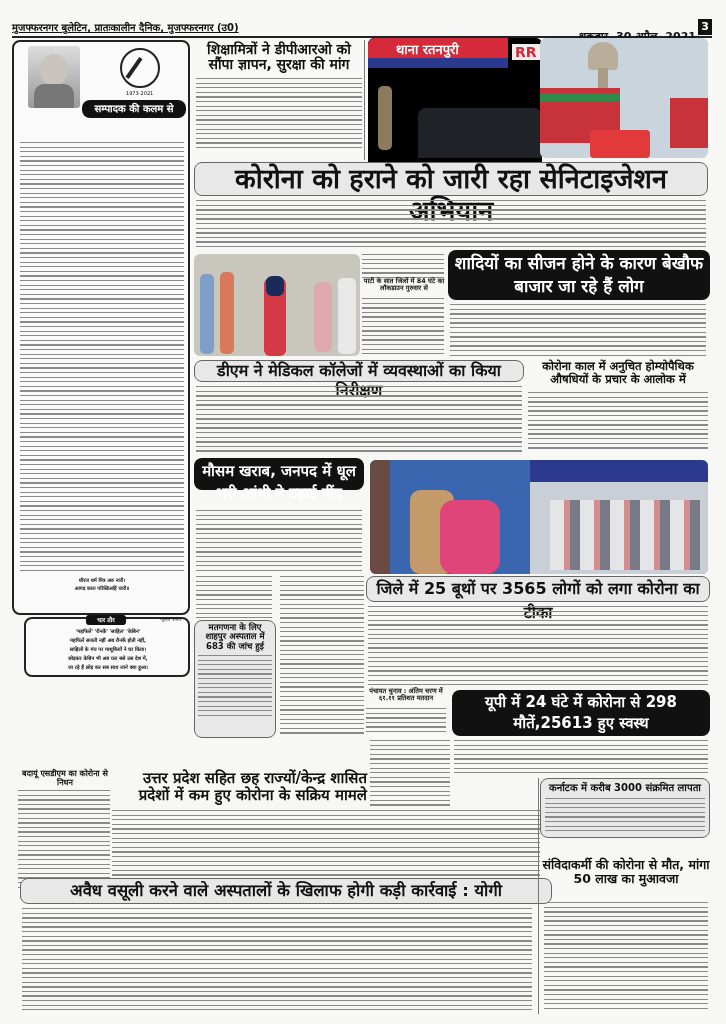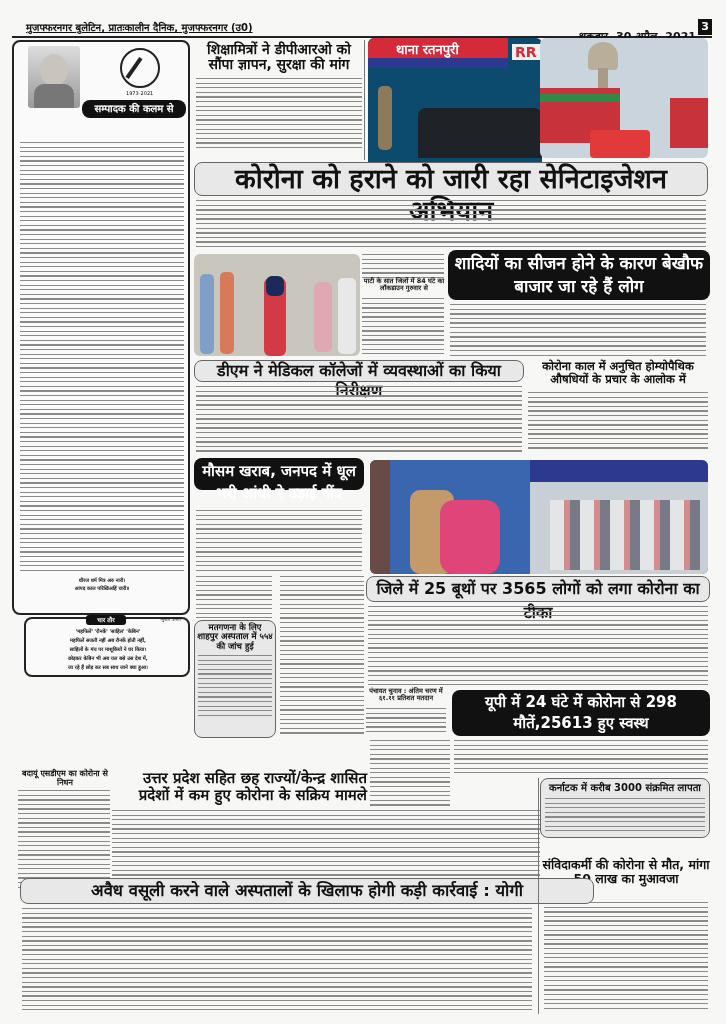--- a/index.html
+++ b/index.html
@@ -1,21 +1,21 @@
 <!DOCTYPE html>
 <html><head>
 <meta charset="utf-8">
 <style>
   * { box-sizing: border-box; margin: 0; padding: 0; }
   html, body { width: 726px; height: 1024px; background: #f7f7f5; overflow: hidden; }
   body { font-family: "DejaVu Sans", sans-serif; color: #111; position: relative; }
 
   .abs { position: absolute; }
   .masthead { top: 20px; left: 12px; right: 14px; height: 18px; border-bottom: 2px solid #222; }
-  .mast-left { left: 12px; top: 20px; font-size: 10px; font-weight: bold; text-decoration: underline; margin-left: 14px; }
+  .mast-left { left: 12px; top: 20px; font-size: 10px; font-weight: bold; text-decoration: underline; }
   .mast-right { right: 30px; top: 20px; font-size: 11px; font-weight: bold; margin-top: 8px; }
   .page-no { right: 14px; top: 19px; width: 14px; height: 16px; background: #111; color: #fff; font-size: 11px; font-weight: bold; text-align: center; line-height: 16px; }
 
   .box { border: 2px solid #222; border-radius: 8px; background: #fafafa; }
   .col-txt { overflow: hidden;
          background-image: repeating-linear-gradient(to bottom, #8a8a8a 0px, #8a8a8a 1.3px, transparent 1.3px, transparent 4.6px); }
   .head { font-weight: bold; text-align: center; line-height: 1.1; }
   .pill-dark { background: #111; color: #fff; border-radius: 8px; }
   .pill-grey { background: #e8e8e8; border: 1.5px solid #666; border-radius: 8px; }
   .photo { border-radius: 6px; overflow: hidden; }
@@ -52,21 +52,21 @@
   <div class="abs head" style="left:2px;top:37px;width:160px;font-size:5px;">छोड़कर केबिन भी अब चल बसे उस देश में,</div>
   <div class="abs head" style="left:2px;top:46px;width:160px;font-size:5px;">जा रहे हैं छोड़ कर सब साथ जाने क्या हुआ।</div>
 </div>
 
 <div class="abs head" style="left:20px;top:770px;width:90px;font-size:8px;">बदायूं एसडीएम का कोरोना से निधन</div>
 <div class="abs col-txt" style="left:18px;top:790px;width:92px;height:100px;"></div>
 
 <div class="abs head" style="left:194px;top:42px;width:170px;font-size:14px;">शिक्षामित्रों ने डीपीआरओ को सौंपा ज्ञापन, सुरक्षा की मांग</div>
 <div class="abs col-txt" style="left:196px;top:78px;width:166px;height:70px;"></div>
 
-<div class="abs photo" style="left:368px;top:38px;width:174px;height:140px;background:#0c4a6e;">
+<div class="abs photo" style="left:368px;top:38px;width:174px;height:140px;background:#000000;">
   <div style="position:absolute;left:0;top:0;width:140px;height:30px;background:#d42a3a;"></div>
   <div style="position:absolute;left:0;top:20px;width:140px;height:10px;background:#2b3a8f;"></div>
   <div style="position:absolute;left:28px;top:2px;color:#fff;font-weight:bold;font-size:13px;">थाना रतनपुरी</div>
   <div style="position:absolute;left:144px;top:6px;color:#d42a3a;font-weight:bold;font-size:14px;background:#eee;padding:0 3px;">RR</div>
   <div style="position:absolute;left:50px;top:70px;width:124px;height:50px;background:#1f2226;border-radius:8px 8px 0 0;"></div>
   <div style="position:absolute;left:10px;top:48px;width:14px;height:64px;background:#8c7a5a;border-radius:5px;"></div>
 </div>
 <div class="abs photo" style="left:540px;top:38px;width:168px;height:120px;background:#c9d4dc;">
   <div style="position:absolute;left:48px;top:4px;width:30px;height:28px;background:#b8ae9a;border-radius:50% 50% 4px 4px;"></div>
   <div style="position:absolute;left:58px;top:30px;width:10px;height:40px;background:#a89c86;"></div>
@@ -111,21 +111,21 @@
   <div style="position:absolute;left:160px;top:0;width:178px;height:114px;background:#c9cfd6;"></div>
   <div style="position:absolute;left:160px;top:0;width:178px;height:22px;background:#2b3a8f;"></div>
   <div style="position:absolute;left:180px;top:40px;width:150px;height:70px;background:repeating-linear-gradient(90deg,#eee 0 14px,#d87070 14px 20px,#556 20px 30px);opacity:.7;"></div>
 </div>
 
 <div class="abs pill-grey head" style="left:366px;top:576px;width:344px;height:26px;font-size:16px;line-height:24px;">जिले में 25 बूथों पर 3565 लोगों को लगा कोरोना का टीका</div>
 <div class="abs col-txt" style="left:368px;top:606px;width:340px;height:80px;"></div>
 
 <div class="abs col-txt" style="left:196px;top:576px;width:76px;height:42px;"></div>
 <div class="abs pill-grey" style="left:194px;top:620px;width:82px;height:118px;">
-  <div class="head" style="font-size:8.5px;padding:2px 2px;">मतगणना के लिए शाहपुर अस्पताल में ५५४ की जांच हुई</div>
+  <div class="head" style="font-size:8.5px;padding:2px 2px;">मतगणना के लिए शाहपुर अस्पताल में 683 की जांच हुई</div>
   <div class="col-txt" style="margin:2px 3px;height:64px;"></div>
 </div>
 <div class="abs col-txt" style="left:280px;top:576px;width:84px;height:160px;"></div>
 
 <div class="abs head" style="left:366px;top:688px;width:80px;font-size:6.5px;">पंचायत चुनाव : अंतिम चरण में ६१.११ प्रतिशत मतदान</div>
 <div class="abs col-txt" style="left:366px;top:708px;width:80px;height:28px;"></div>
 
 <div class="abs pill-dark head" style="left:452px;top:690px;width:258px;height:46px;font-size:15px;line-height:21px;padding-top:2px;">यूपी में 24 घंटे में कोरोना से 298 मौतें,25613 हुए स्वस्थ</div>
 <div class="abs col-txt" style="left:454px;top:740px;width:254px;height:36px;"></div>
 
@@ -134,17 +134,17 @@
 <div class="abs col-txt" style="left:370px;top:740px;width:80px;height:68px;"></div>
 
 <div class="abs pill-grey" style="left:540px;top:778px;width:170px;height:60px;">
   <div class="head" style="font-size:10px;padding:3px 2px;">कर्नाटक में करीब 3000 संक्रमित लापता</div>
   <div class="col-txt" style="margin:2px 4px;height:36px;"></div>
 </div>
 
 <div class="abs head" style="left:542px;top:858px;width:168px;font-size:12.5px;">संविदाकर्मी की कोरोना से मौत, मांगा 50 लाख का मुआवजा</div>
 <div class="abs col-txt" style="left:544px;top:902px;width:164px;height:110px;"></div>
 
-<div class="abs pill-grey head" style="left:20px;top:878px;width:574px;height:26px;font-size:16.5px;line-height:24px;">अवैध वसूली करने वाले अस्पतालों के खिलाफ होगी कड़ी कार्रवाई : योगी</div>
+<div class="abs pill-grey head" style="left:20px;top:878px;width:532px;height:26px;font-size:16.5px;line-height:24px;">अवैध वसूली करने वाले अस्पतालों के खिलाफ होगी कड़ी कार्रवाई : योगी</div>
 <div class="abs col-txt" style="left:22px;top:908px;width:510px;height:104px;"></div>
 
 <div class="abs" style="left:364px;top:40px;width:1px;height:120px;background:#777;"></div>
 <div class="abs" style="left:538px;top:778px;width:1px;height:236px;background:#777;"></div>
 
 </body></html>

